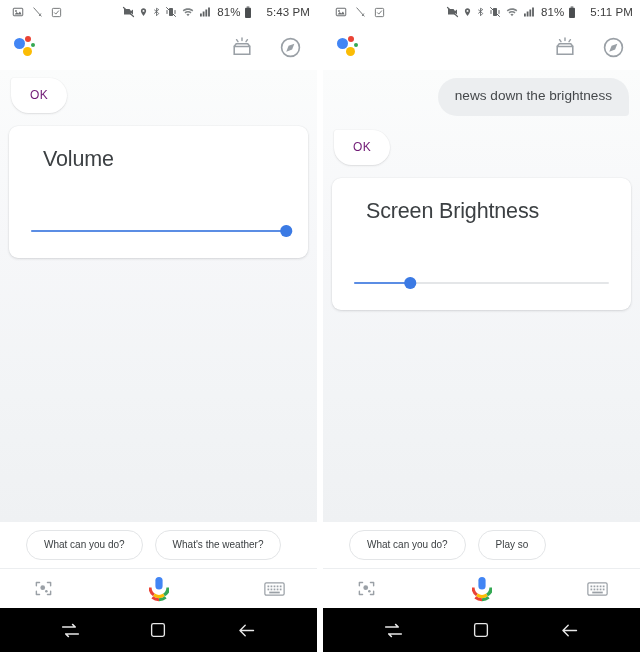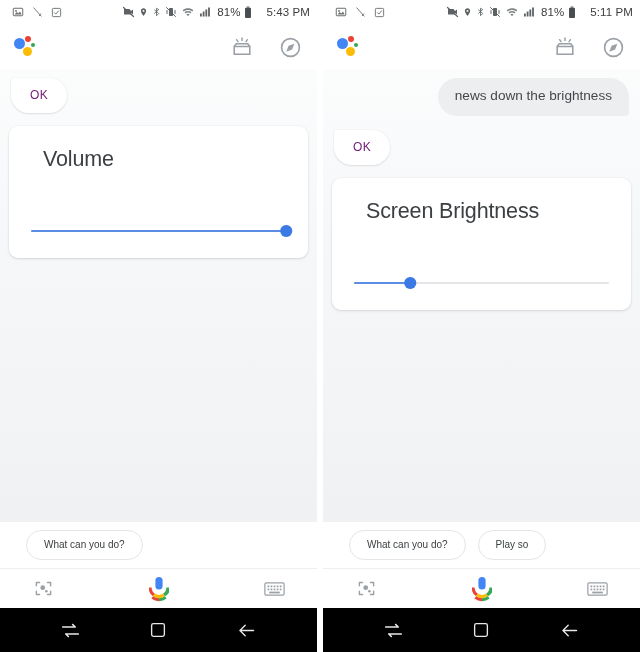--- a/index.html
+++ b/index.html
@@ -221,20 +221,21 @@
             <div class="track"></div>
             <div class="track-fill" style="width: 100%;"></div>
             <div class="thumb" style="left: 100%;"></div>
           </div>
         </div>
       </div>
     </div>
 
     <div class="chips-bar">
       <div class="chip">What can you do?</div>
+      <div class="chip">What's the weather?</div>
 
     </div>
 
     <div class="toolbar">
       <div class="tb-btn">
         <svg width="19" height="19" viewBox="0 0 24 24">
             <path d="M3 8.5V4.5h4M21 8.5V4.5h-4M3 15.5v4h4M21 15.5v4h-4" fill="none" stroke="#9aa0a6" stroke-width="1.8" stroke-linecap="round" stroke-linejoin="round"></path>
             <circle cx="11" cy="11" r="3" fill="#9aa0a6"></circle>
             <circle cx="15.6" cy="15.6" r="1.6" fill="#9aa0a6"></circle>
           </svg>

